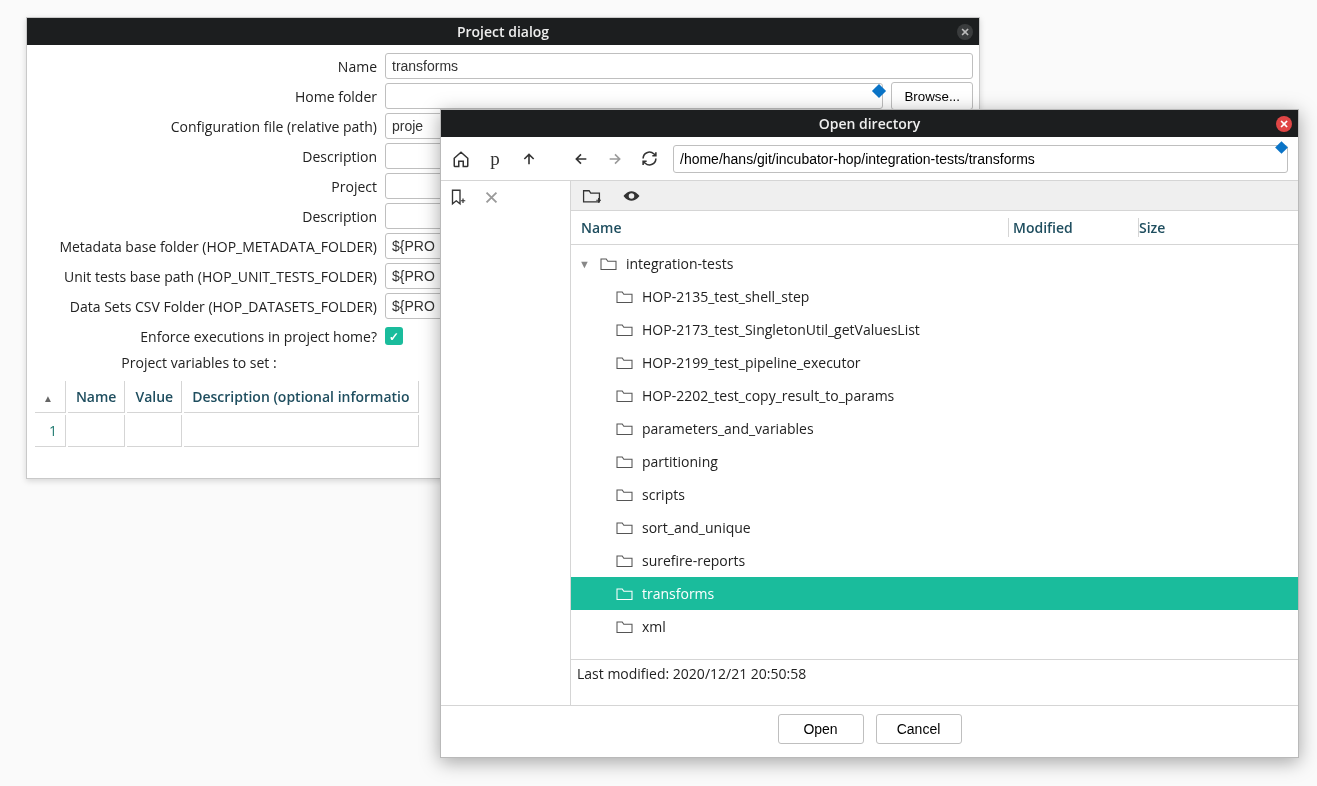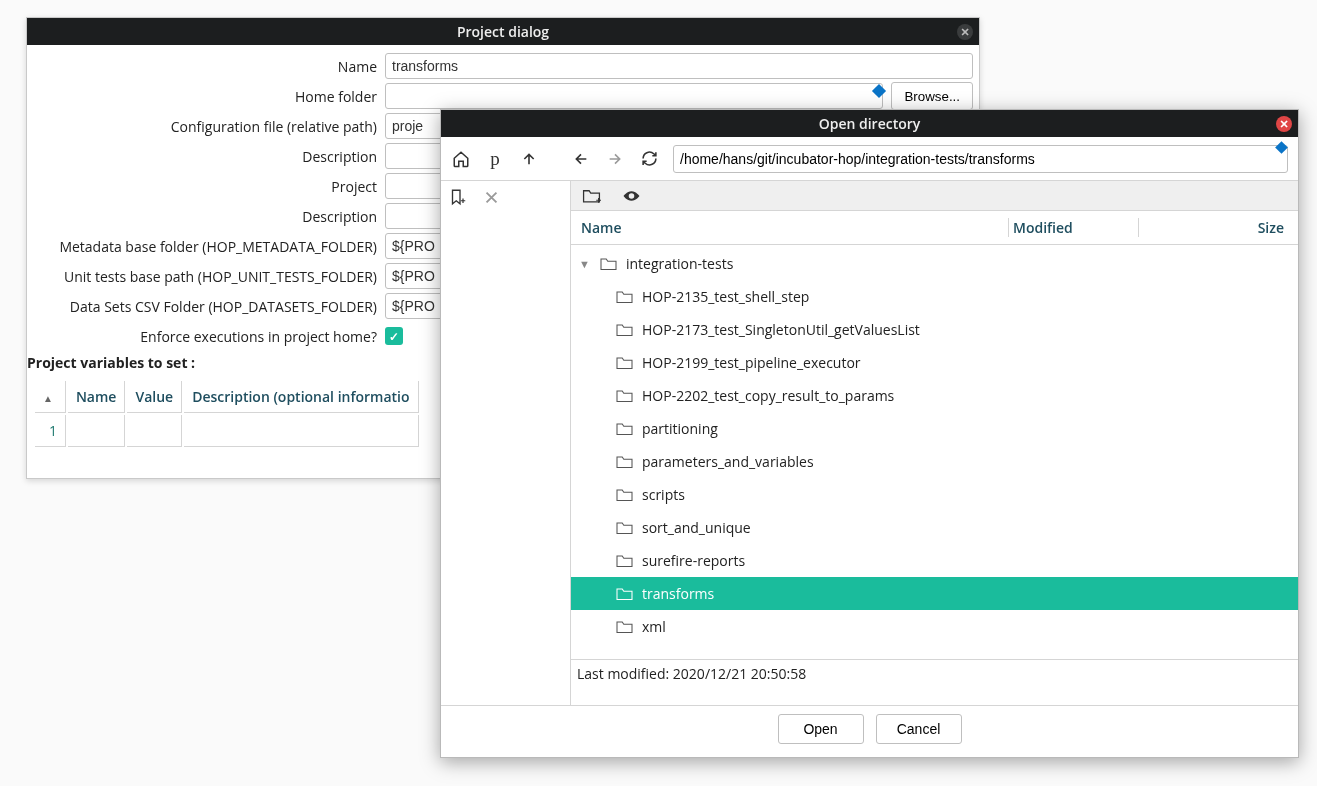--- a/index.html
+++ b/index.html
@@ -95,26 +95,25 @@
     cursor: pointer;
   }
   .checkbox-box {
     width: 18px; height: 18px;
     background: #1abc9c;
     border-radius: 3px;
     display:flex;align-items:center;justify-content:center;
     color:#fff; font-size:12px; font-weight:bold;
   }
   .vars-label {
-    text-align: left;
+    text-align: center;
     width: 352px;
     padding-right: 8px;
     height: 24px;
     line-height:24px;
-    font-weight:bold;
   }
 
   
   .vars-table {
     margin: 4px 6px;
   }
   .vars-table th, .vars-table td {
     border-right: 1px solid #d5d5d5;
     border-bottom: 1px solid #d5d5d5;
     padding: 6px 8px;
@@ -203,21 +202,21 @@
   .files-header {
     height: 34px;
     display:flex;align-items:center;
     font-weight: 600;
     color: #1f4e5f;
     border-bottom: 1px solid #d5d5d5;
     padding: 0 10px;
   }
   .files-header .col-name { flex:1; }
   .files-header .col-mod { width: 130px; border-left:1px solid #d5d5d5; padding-left:4px;}
-  .files-header .col-size { width: 150px; text-align:right; border-left:1px solid #d5d5d5; padding-right:4px;}
+  .files-header .col-size { width: 150px; text-align:left; border-left:1px solid #d5d5d5; padding-right:4px;}
 
   .tree {
     flex:1;
     overflow: auto;
     padding-top: 2px;
   }
   .tree-row {
     height: 33px;
     display:flex;
     align-items:center;
@@ -475,27 +474,27 @@
           <div class="tree-row child">
             <svg class="folder-icon" viewBox="0 0 24 20">
               <path d="M2 4h7l2 3h11v11H2z"></path>
             </svg>
             <span>HOP-2202_test_copy_result_to_params</span>
           </div>
           <div class="tree-row child">
             <svg class="folder-icon" viewBox="0 0 24 20">
               <path d="M2 4h7l2 3h11v11H2z"></path>
             </svg>
+            <span>parameters_and_variables</span>
+          </div>
+          <div class="tree-row child">
+            <svg class="folder-icon" viewBox="0 0 24 20">
+              <path d="M2 4h7l2 3h11v11H2z"></path>
+            </svg>
             <span>partitioning</span>
-          </div>
-          <div class="tree-row child">
-            <svg class="folder-icon" viewBox="0 0 24 20">
-              <path d="M2 4h7l2 3h11v11H2z"></path>
-            </svg>
-            <span>parameters_and_variables</span>
           </div>
           <div class="tree-row child">
             <svg class="folder-icon" viewBox="0 0 24 20">
               <path d="M2 4h7l2 3h11v11H2z"></path>
             </svg>
             <span>scripts</span>
           </div>
           <div class="tree-row child">
             <svg class="folder-icon" viewBox="0 0 24 20">
               <path d="M2 4h7l2 3h11v11H2z"></path>

